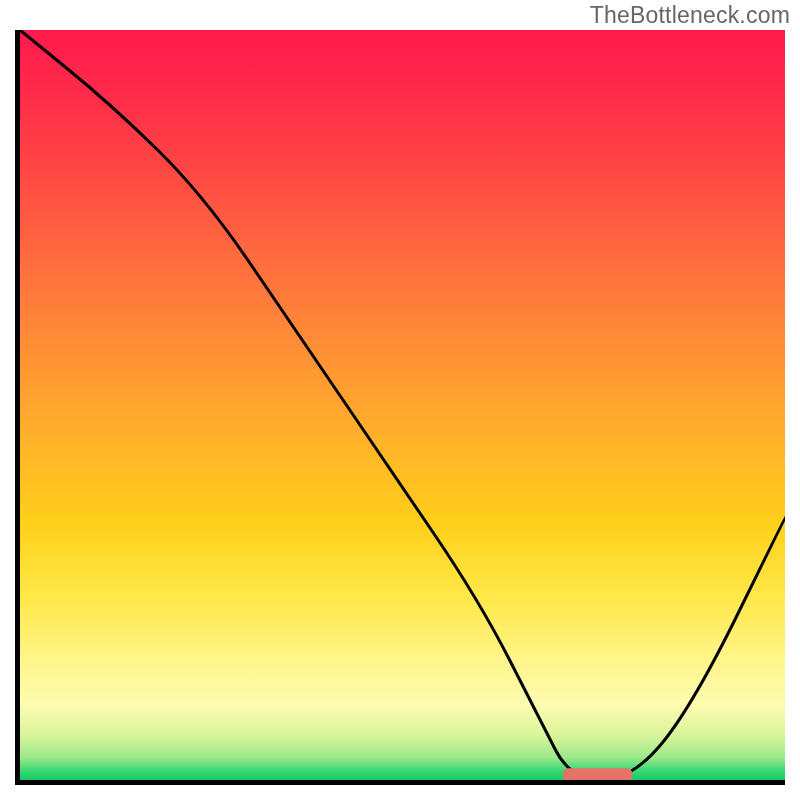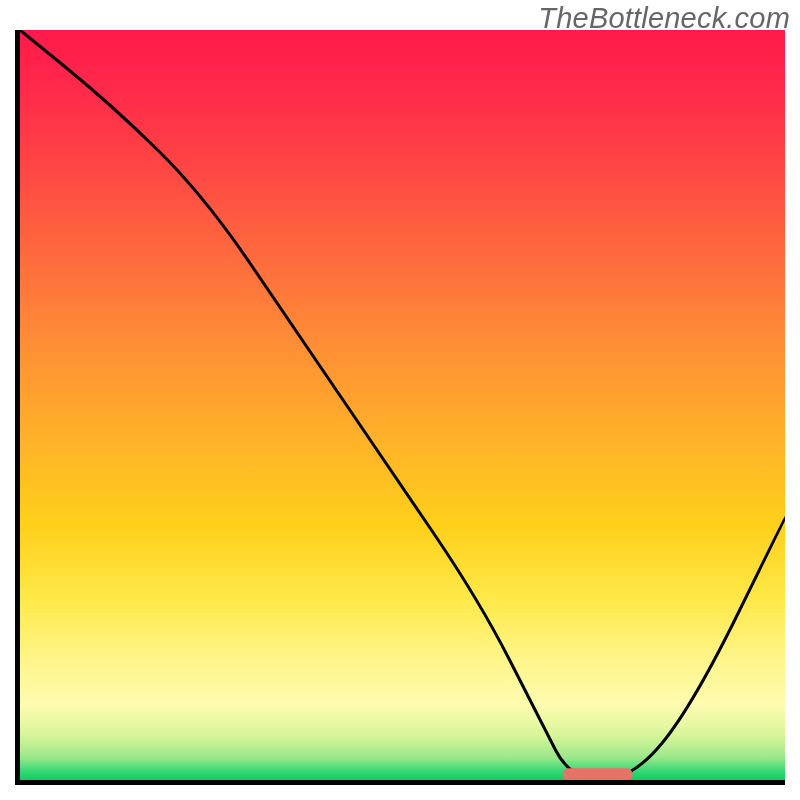--- a/index.html
+++ b/index.html
@@ -12,26 +12,25 @@
   }
   .container {
     position: relative;
     width: 800px;
     height: 800px;
   }
   .watermark {
     position: absolute;
     top: 2px;
     right: 10px;
-    font-size: 29px;
+    font-size: 23px;
     color: #666666;
     font-weight: 500;
     letter-spacing: 0.2px;
     z-index: 5;
-    font-style: italic;
   }
   .plot-frame {
     position: absolute;
     left: 15px;
     top: 30px;
     width: 770px;
     height: 755px;
     border-left: 5px solid #000;
     border-bottom: 5px solid #000;
     box-sizing: border-box;

